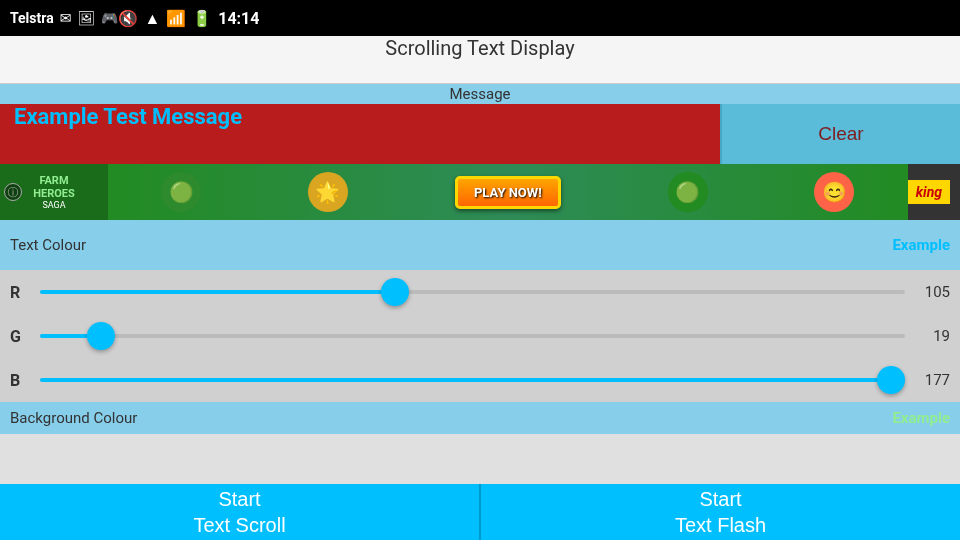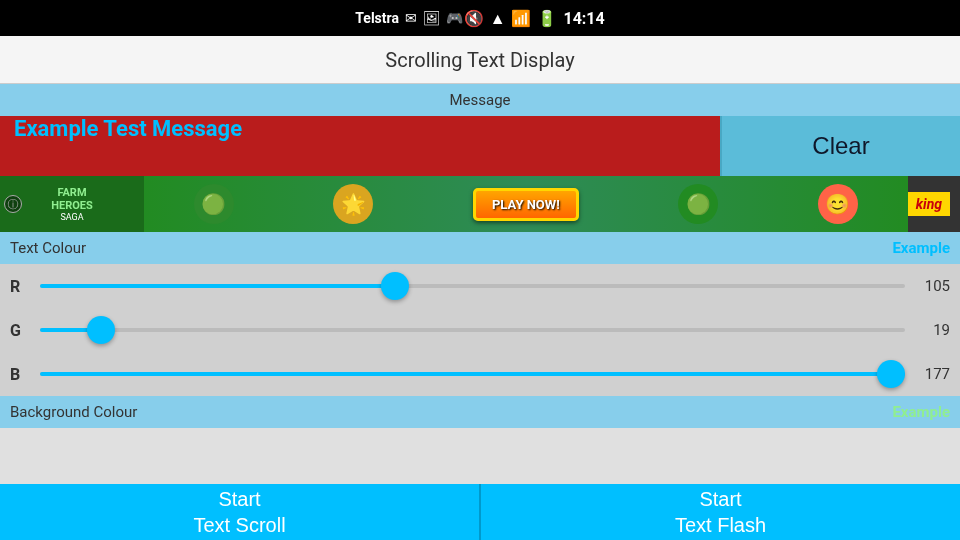--- a/index.html
+++ b/index.html
@@ -10,21 +10,21 @@
       font-family: 'Roboto', Arial, sans-serif;
       background: #e0e0e0;
     }
 
     
     .status-bar {
       background: #000;
       height: 36px;
       display: flex;
       align-items: center;
-      justify-content: center;
+      justify-content: flex-start;
       padding: 0 10px;
       color: #fff;
       font-size: 14px;
     }
     .status-left {
       display: flex;
       align-items: center;
       gap: 6px;
     }
     .status-right {
@@ -34,34 +34,33 @@
       font-size: 16px;
       font-weight: bold;
     }
     .carrier { font-weight: bold; }
 
     
     .title-bar {
       background: #f5f5f5;
       height: 48px;
       display: flex;
-      align-items: center;
       justify-content: center;
       border-bottom: 1px solid #ccc;
     }
     .title-bar-text {
       font-size: 20px;
       color: #333;
       font-weight: 400;
     }
 
     
     .message-label-row {
       background: #87CEEB;
-      height: 32px;
+      height: 20px;
       display: flex;
       align-items: center;
       justify-content: center;
     }
     .message-label {
       font-size: 15px;
       color: #333;
     }
 
     
@@ -85,22 +84,22 @@
       width: 240px;
       background: #5BBCD9;
       display: flex;
       align-items: center;
       justify-content: center;
       border: none;
       cursor: pointer;
       border-left: 2px solid #48a8c4;
     }
     .clear-btn span {
-      font-size: 24px;
-      color: #0f172a;
+      font-size: 19px;
+      color: #7f1d1d;
       font-weight: 500;
     }
 
     
     .ad-banner {
       height: 56px;
       background: #333;
       display: flex;
       align-items: center;
       justify-content: space-between;
@@ -111,21 +110,21 @@
       display: flex;
       align-items: center;
       width: 100%;
       height: 100%;
       position: relative;
     }
     
     .ad-logo {
       background: #1a6b1a;
       height: 100%;
-      width: 144px;
+      width: 108px;
       display: flex;
       align-items: center;
       justify-content: center;
       flex-direction: column;
       padding: 4px;
     }
     .ad-logo-title {
       color: #90EE90;
       font-weight: bold;
       font-size: 11px;
@@ -191,21 +190,21 @@
       background: rgba(0,0,0,0.4);
     }
 
     
     .colour-section {
       background: #d0d0d0;
       padding: 0;
     }
     .colour-header {
       background: #87CEEB;
-      height: 32px;
+      height: 50px;
       display: flex;
       align-items: center;
       justify-content: space-between;
       padding: 0 10px;
     }
     .colour-header-label {
       font-size: 15px;
       color: #333;
     }
     .colour-example {

